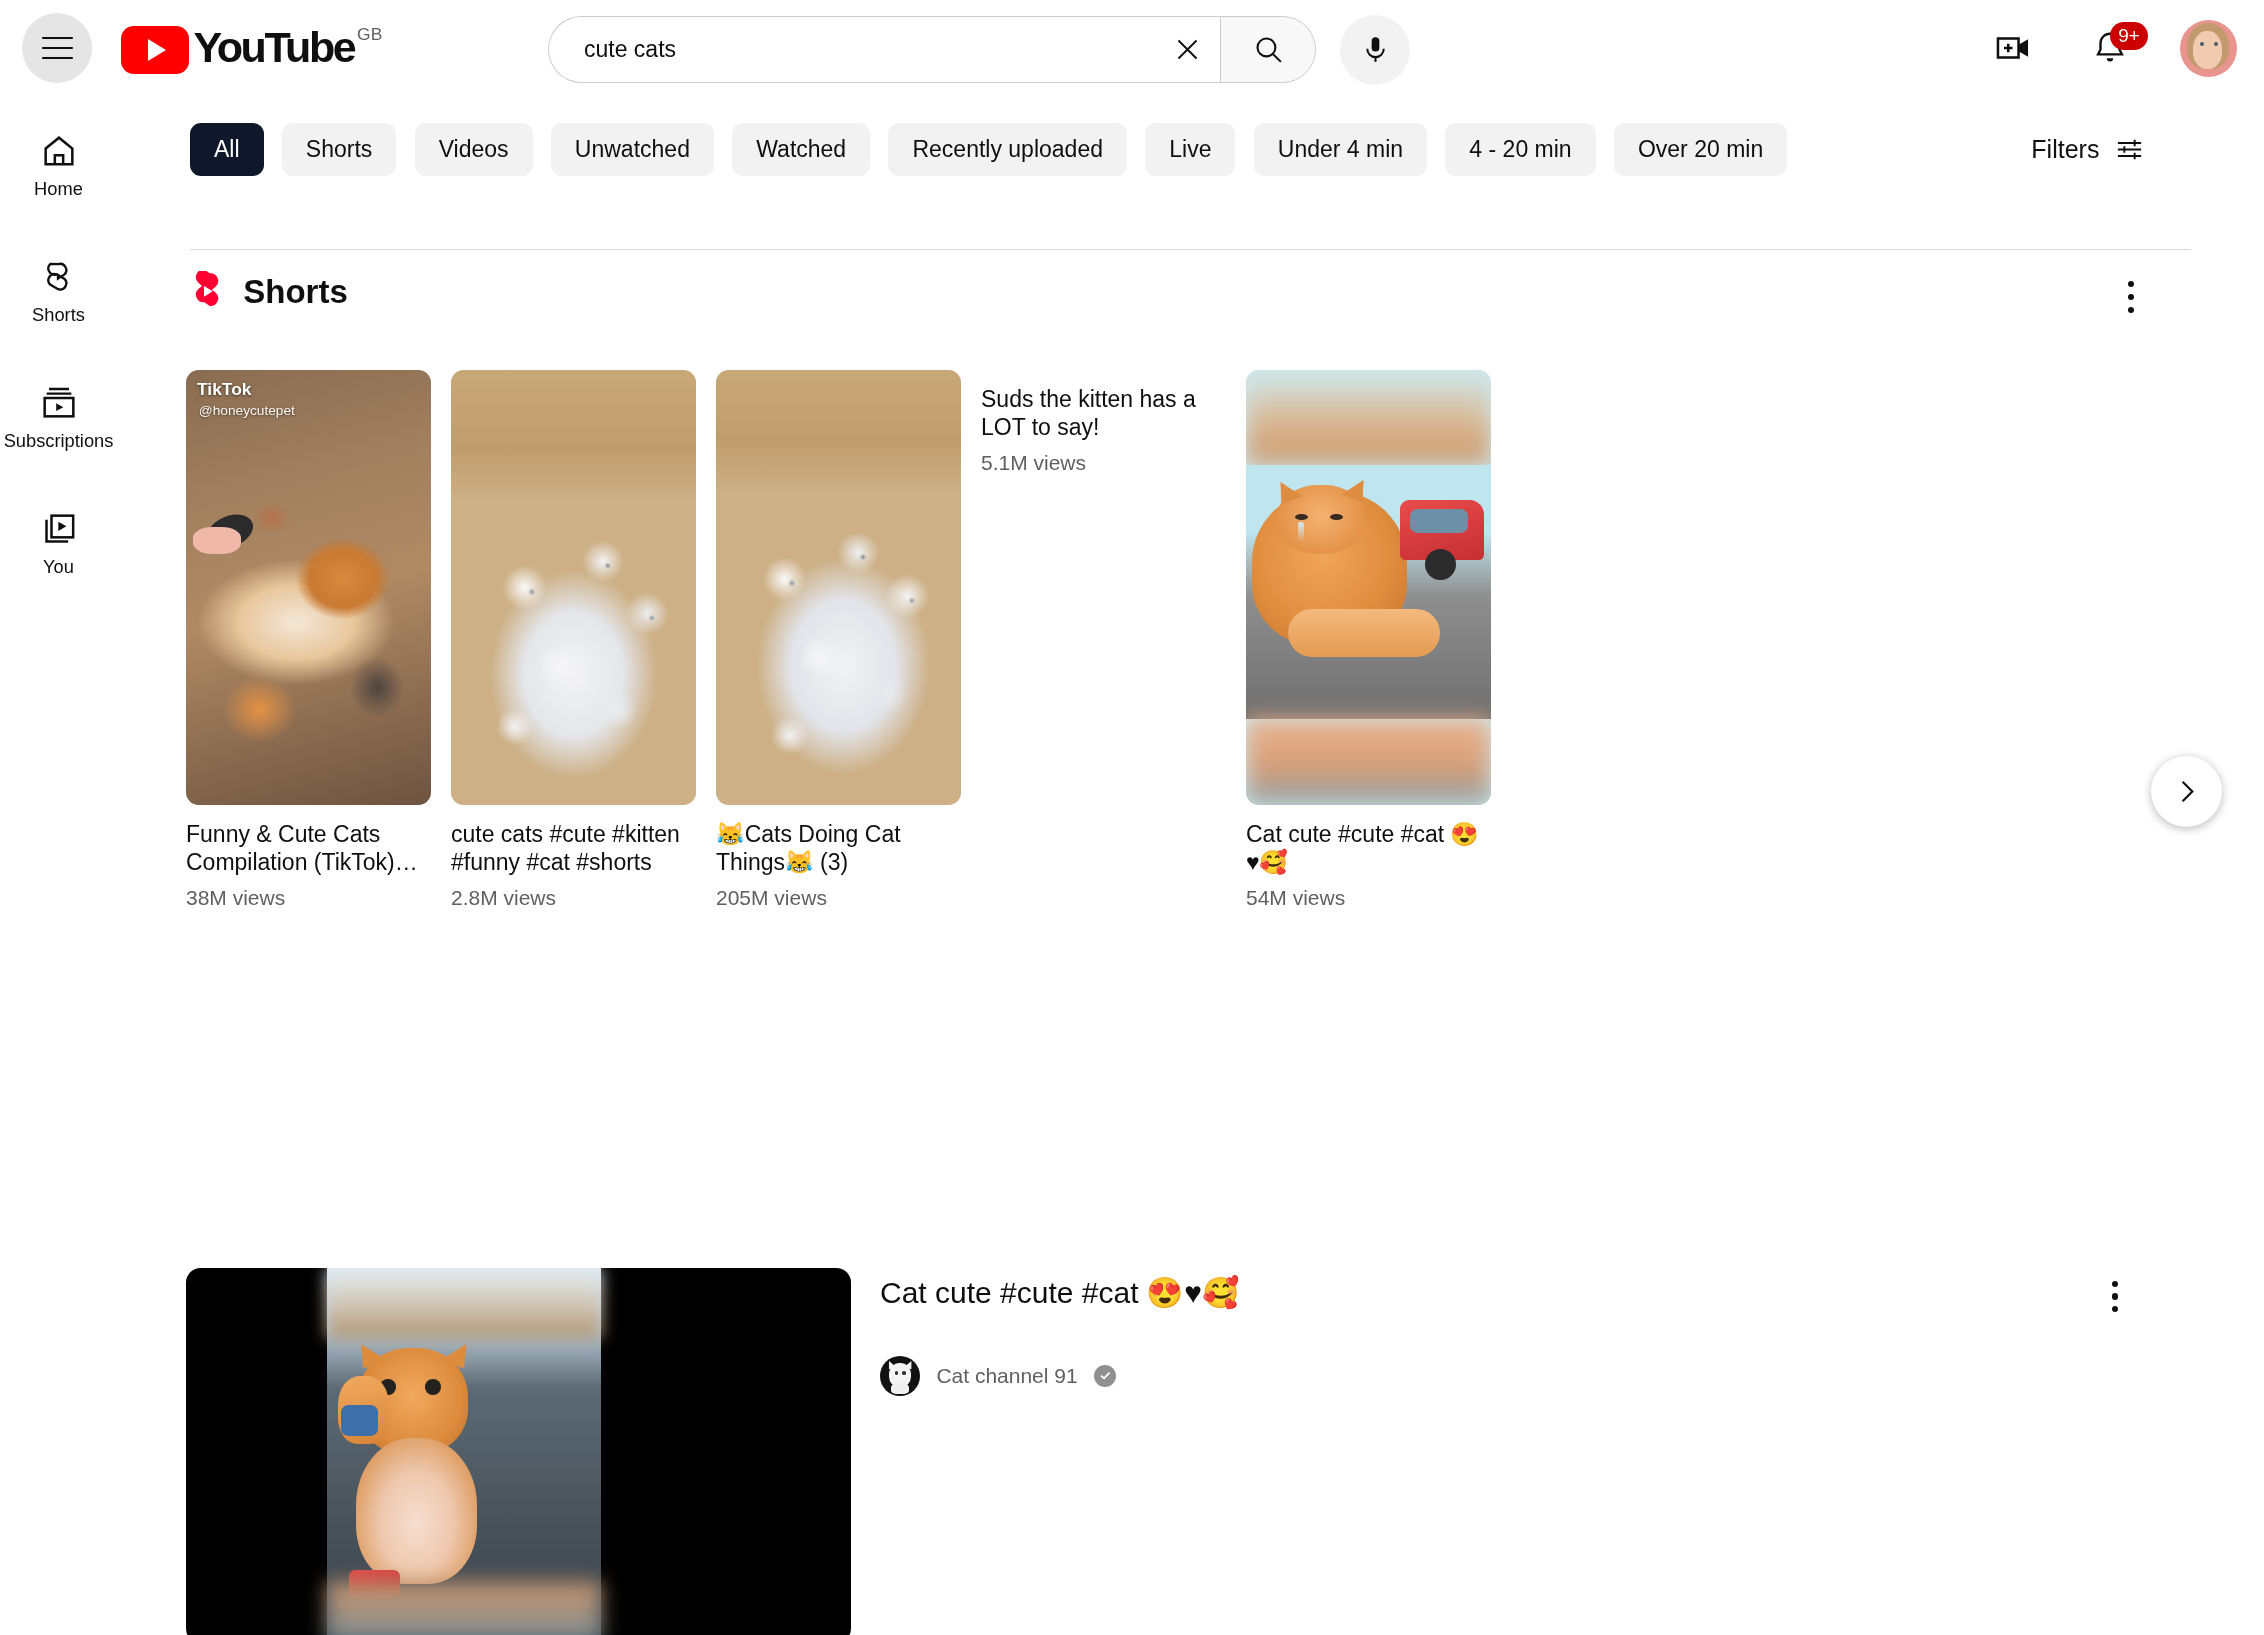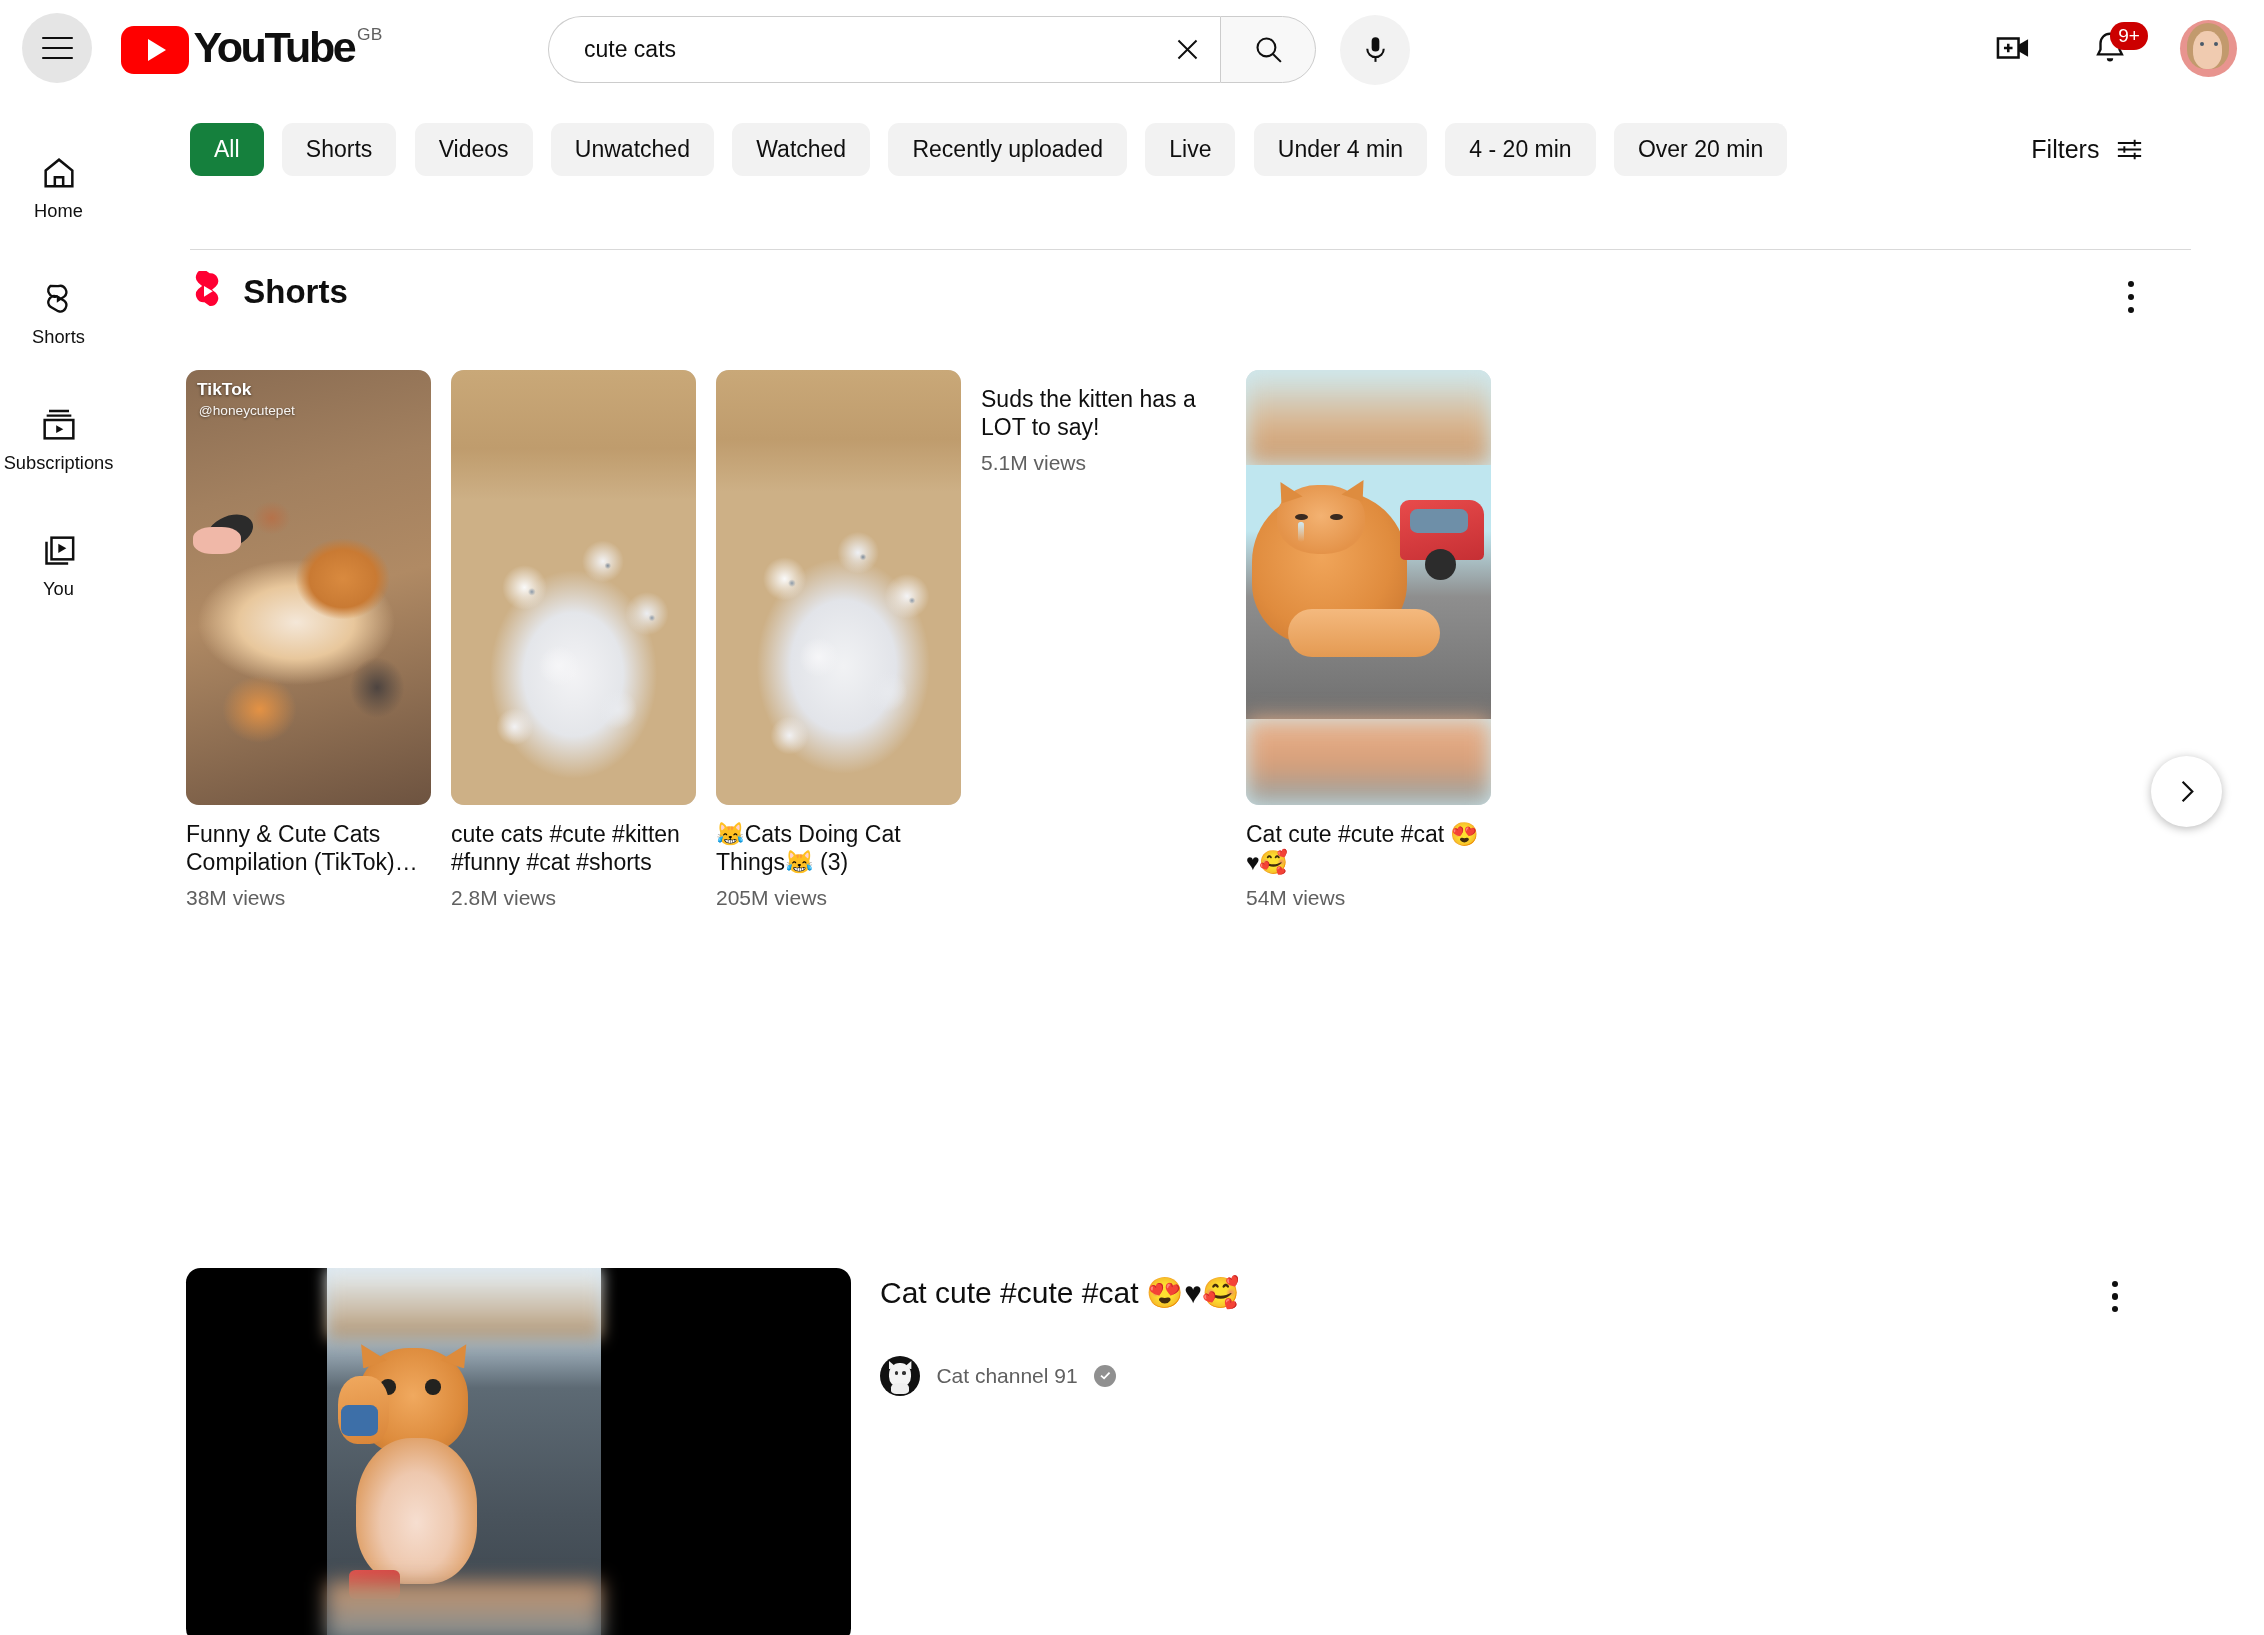--- a/index.html
+++ b/index.html
@@ -122,21 +122,21 @@
   }
 
   
   .sidebar {
     position: absolute; left: 0; top: 96px; width: 117px; height: 1540px;
     padding-top: 35px; display: flex; flex-direction: column;
     align-items: center; gap: 35px; background: #fff; z-index: 20;
   }
   .side-item {
     width: 117px; height: 91px; display: flex; flex-direction: column;
-    align-items: center; justify-content: flex-end; gap: 7.3px; cursor: pointer;
+    align-items: center; justify-content: flex-start; gap: 7.3px; cursor: pointer;
   }
   .side-label {
     font-size: 18.3px; color: #0f0f0f; line-height: 22px; white-space: nowrap;
   }
 
   
   .main {
     position: absolute; left: 117px; top: 96px;
     width: 2147px; height: 1540px; overflow: hidden;
   }
@@ -145,21 +145,21 @@
     position: absolute; left: 73px; top: 27.4px;
     display: flex; align-items: center; gap: 18.3px;
   }
   .chip {
     height: 53px; padding: 0 24px; border-radius: 11px;
     background: #f2f2f2; color: #0f0f0f;
     font-size: 23px; font-weight: 500;
     display: flex; align-items: center; justify-content: center;
     cursor: pointer; white-space: nowrap;
   }
-  .chip.active { background: #15803d; color: #fff; }
+  .chip.active { background: #0f172a; color: #fff; }
 
   .filters-btn {
     position: absolute; right: 119px; top: 27.4px;
     display: flex; align-items: center; gap: 14.6px; cursor: pointer;
     height: 53px;
   }
   .filters-label { font-size: 25px; font-weight: 500; color: #0f0f0f; }
 
   .divider {
     position: absolute; left: 73px; top: 153px;

